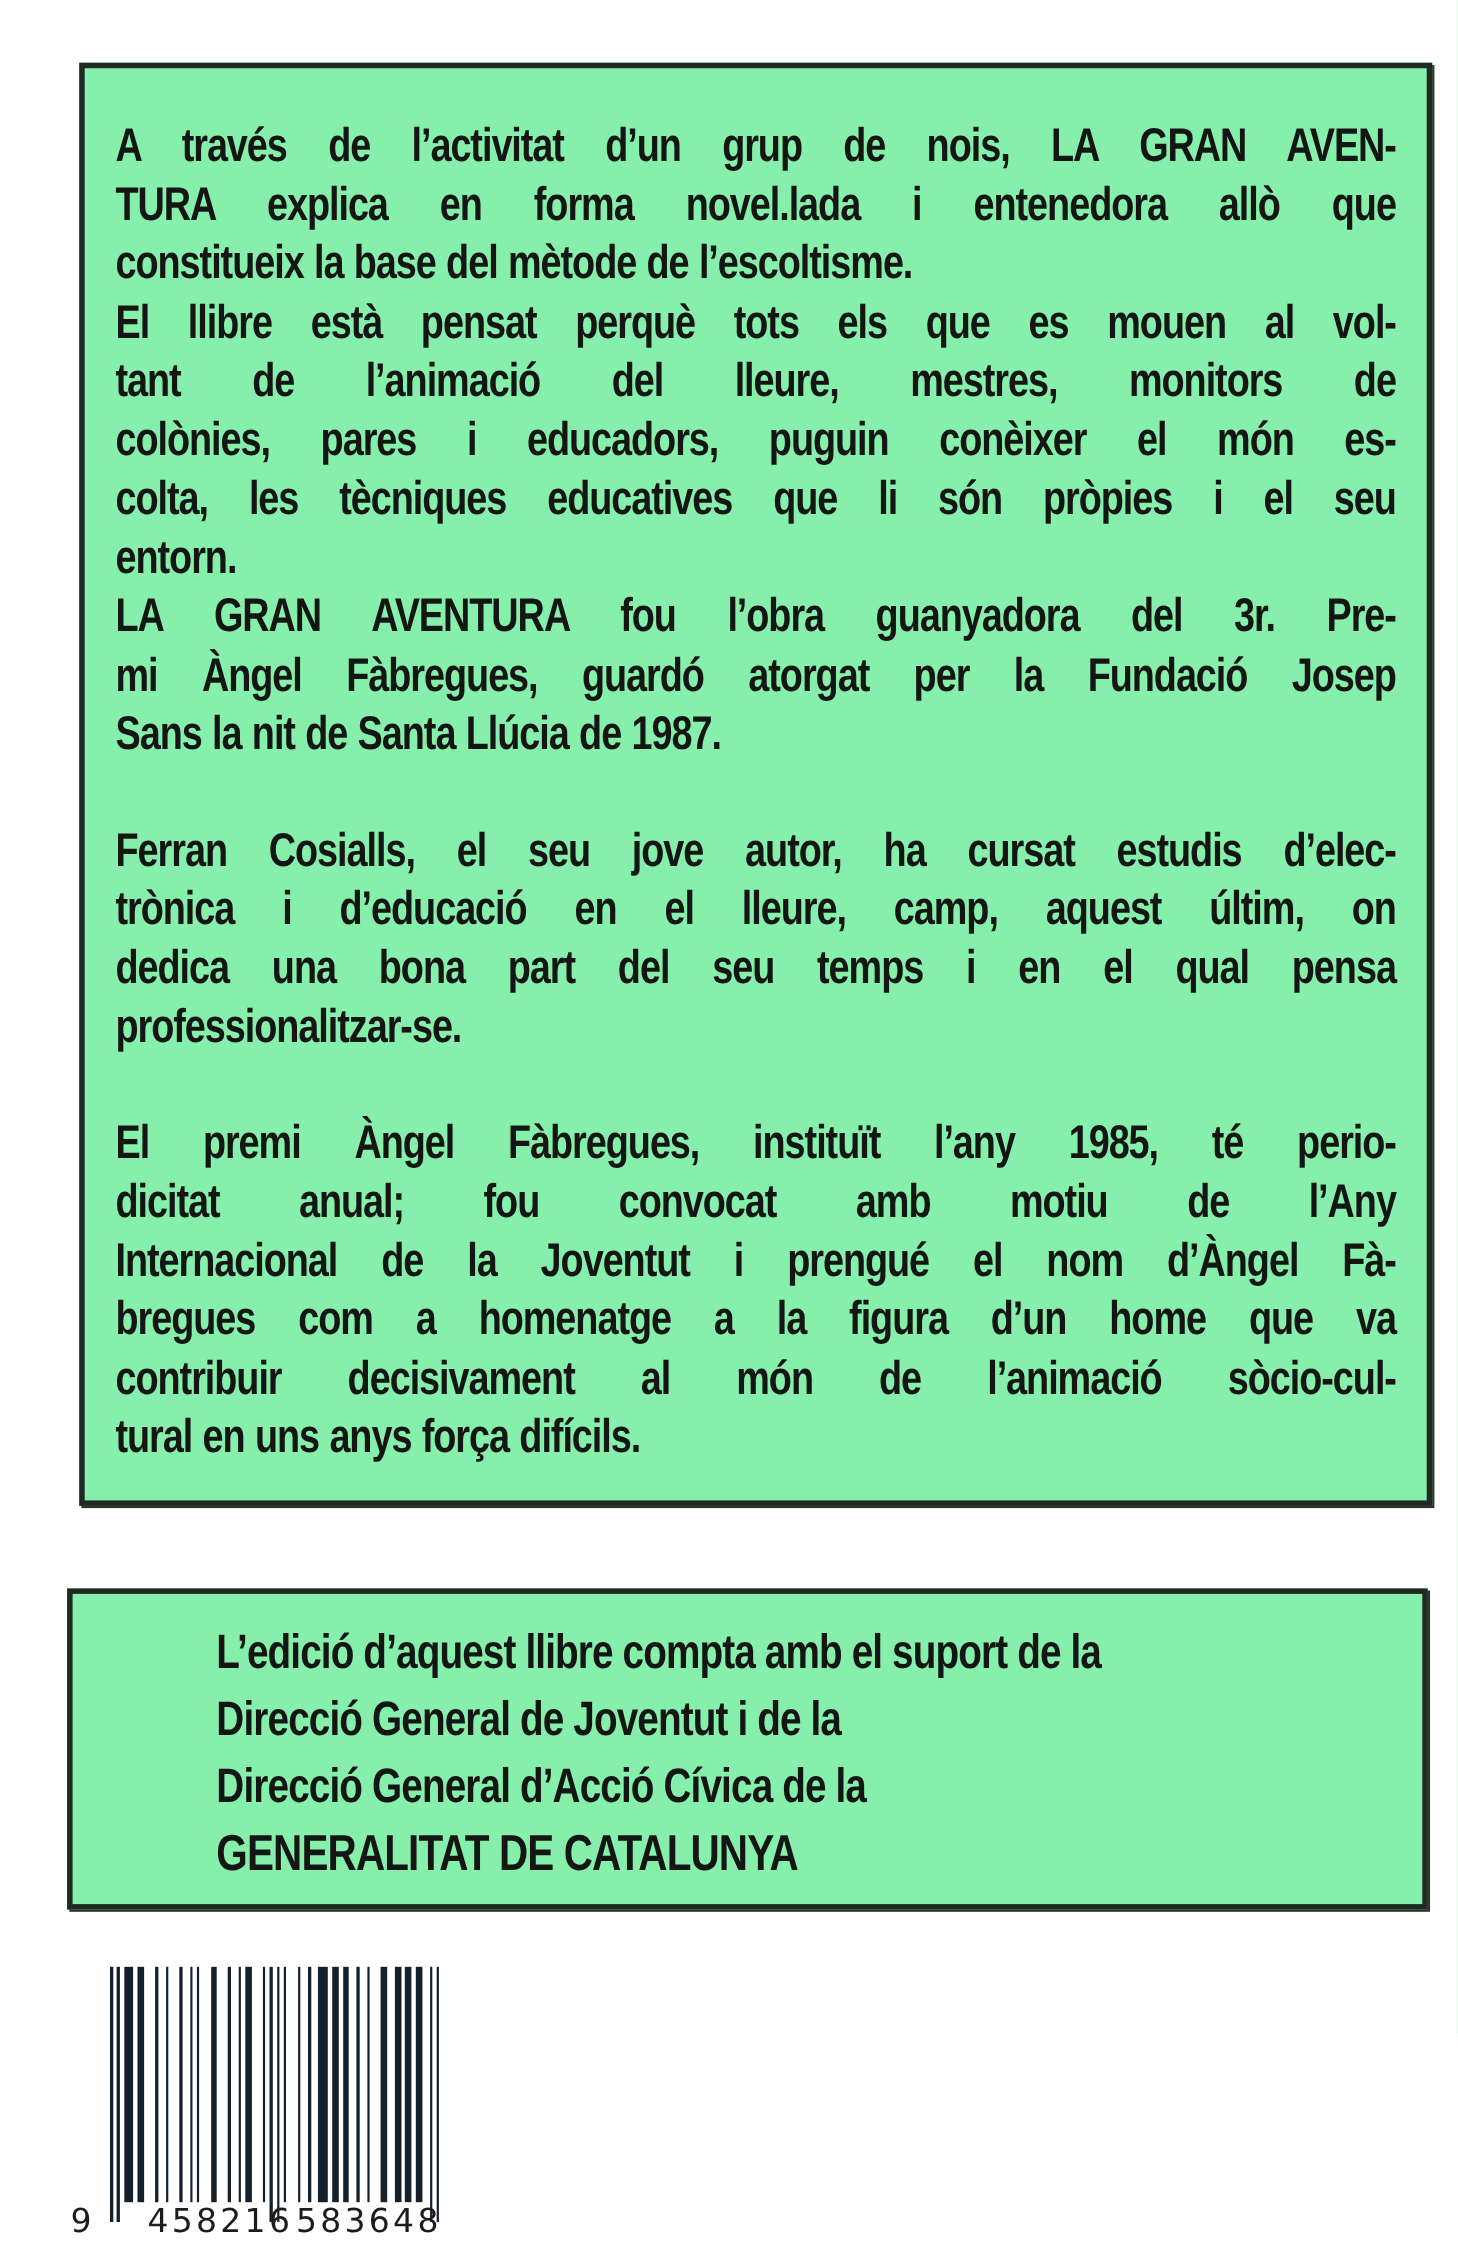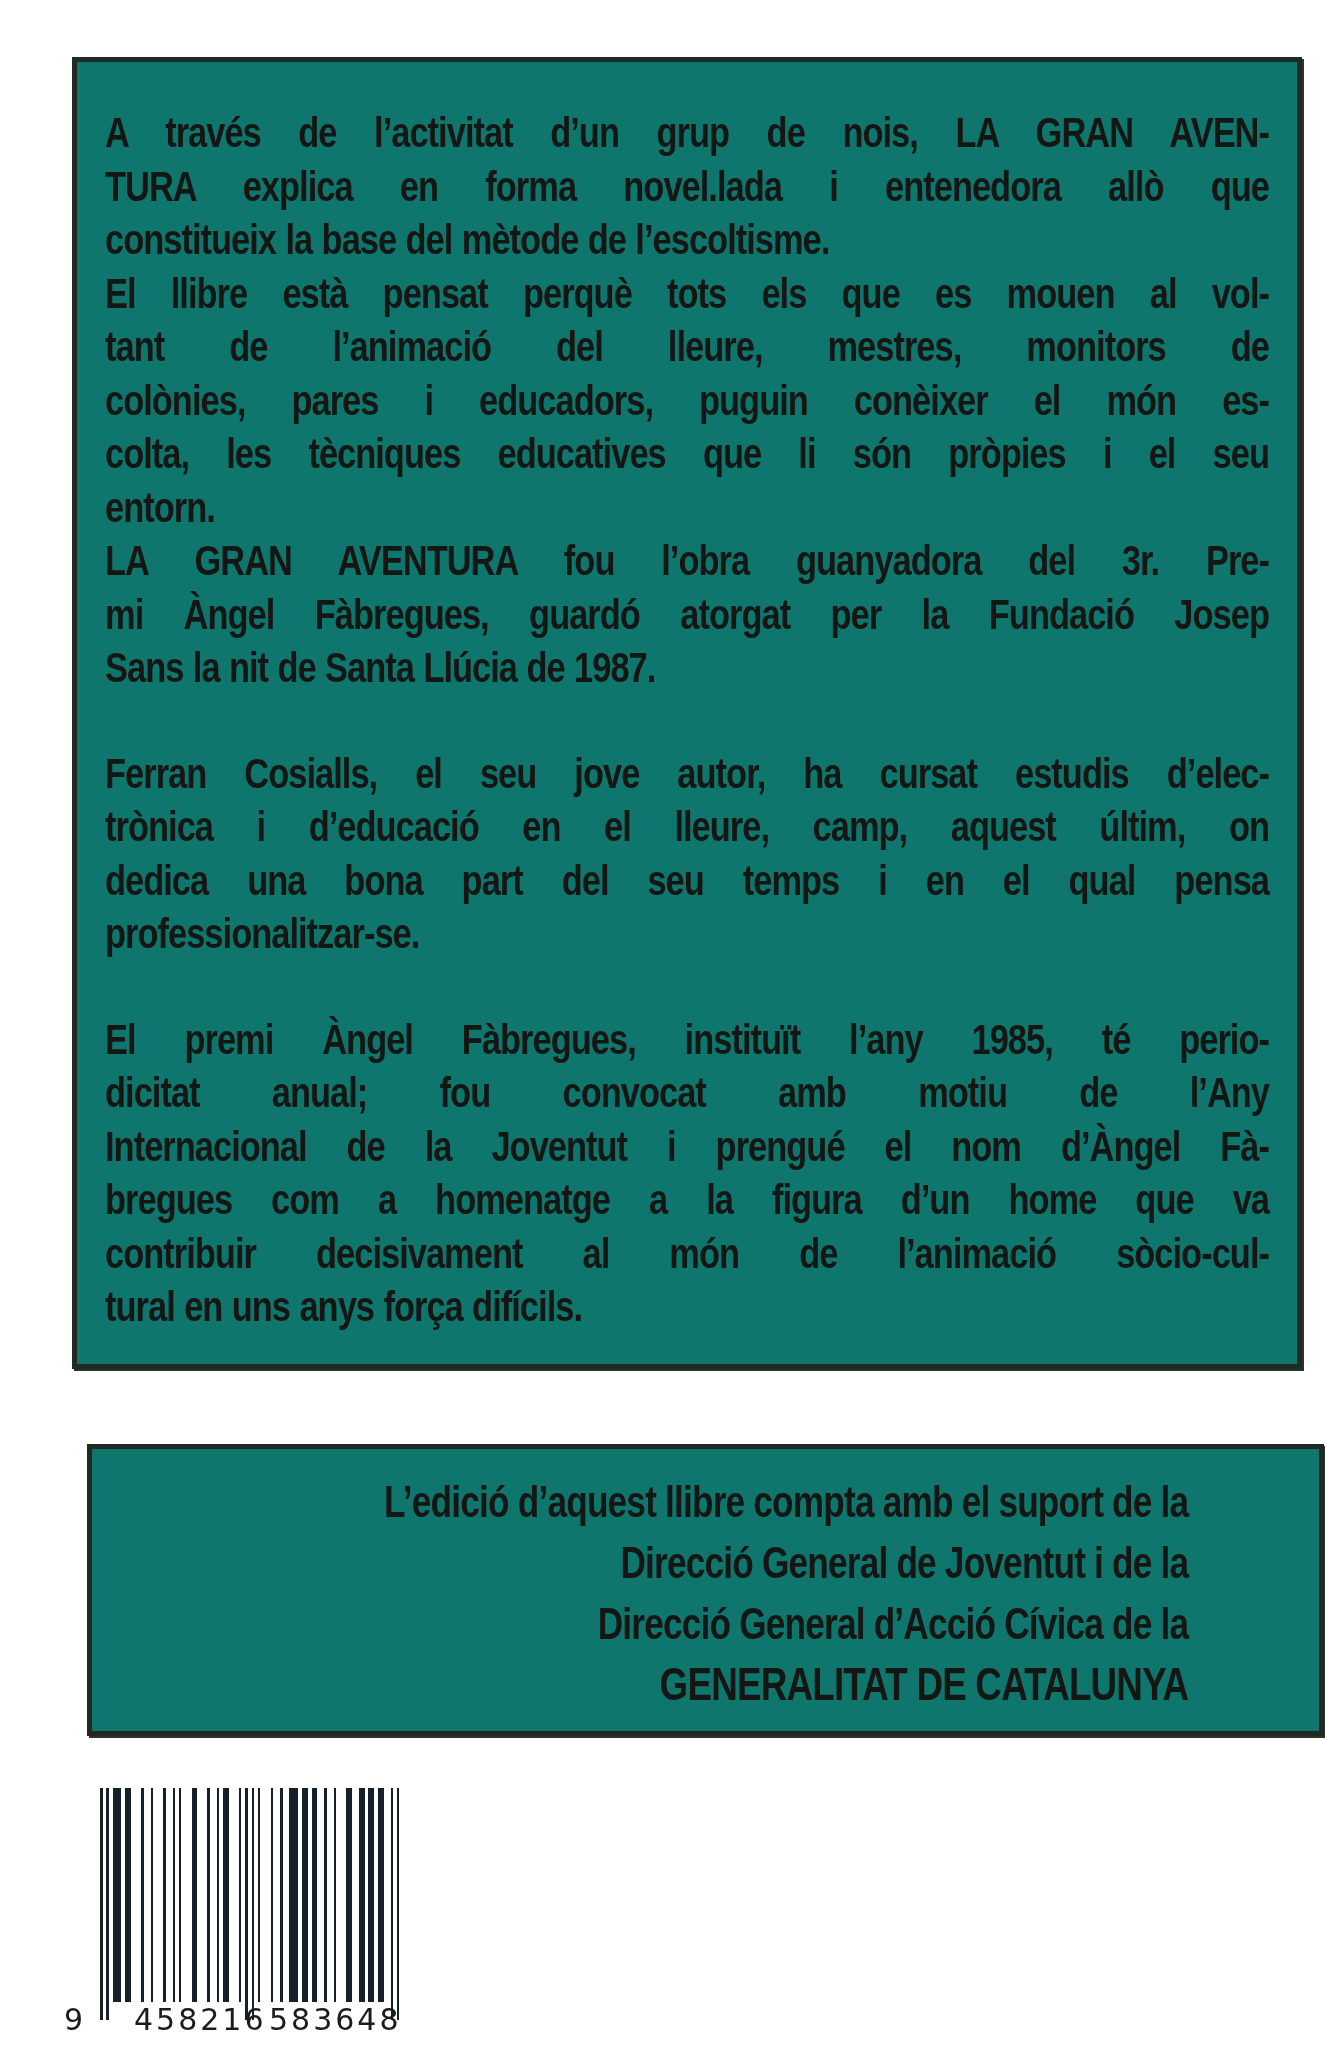--- a/index.html
+++ b/index.html
@@ -9,39 +9,39 @@
   }
   body {
     width: 1325px;
     height: 2049px;
     position: relative;
     overflow: hidden;
     font-family: "Liberation Sans", sans-serif;
   }
   .box {
     position: absolute;
-    background: #0f766e;
+    background: #86efac;
     border: 5px solid #1f2a22;
     box-sizing: border-box;
     box-shadow: 2px 2px 0 #2a322a;
   }
   #main-box {
     left: 72px;
     top: 57px;
     width: 1230px;
     height: 1312px;
     padding: 44px 28px 0 28px;
   }
   #support-box {
-    left: 87px;
+    left: 61px;
     top: 1444px;
     width: 1237px;
     height: 292px;
     padding: 22px 10px 0 10px;
-    text-align: right;
+    text-align: left;
   }
   .para {
     margin: 0;
     color: #141614;
     font-weight: bold;
     font-size: 43px;
     line-height: 53.5px;
     letter-spacing: -1.2px;
     word-spacing: 1px;
     transform: scaleX(0.80);

